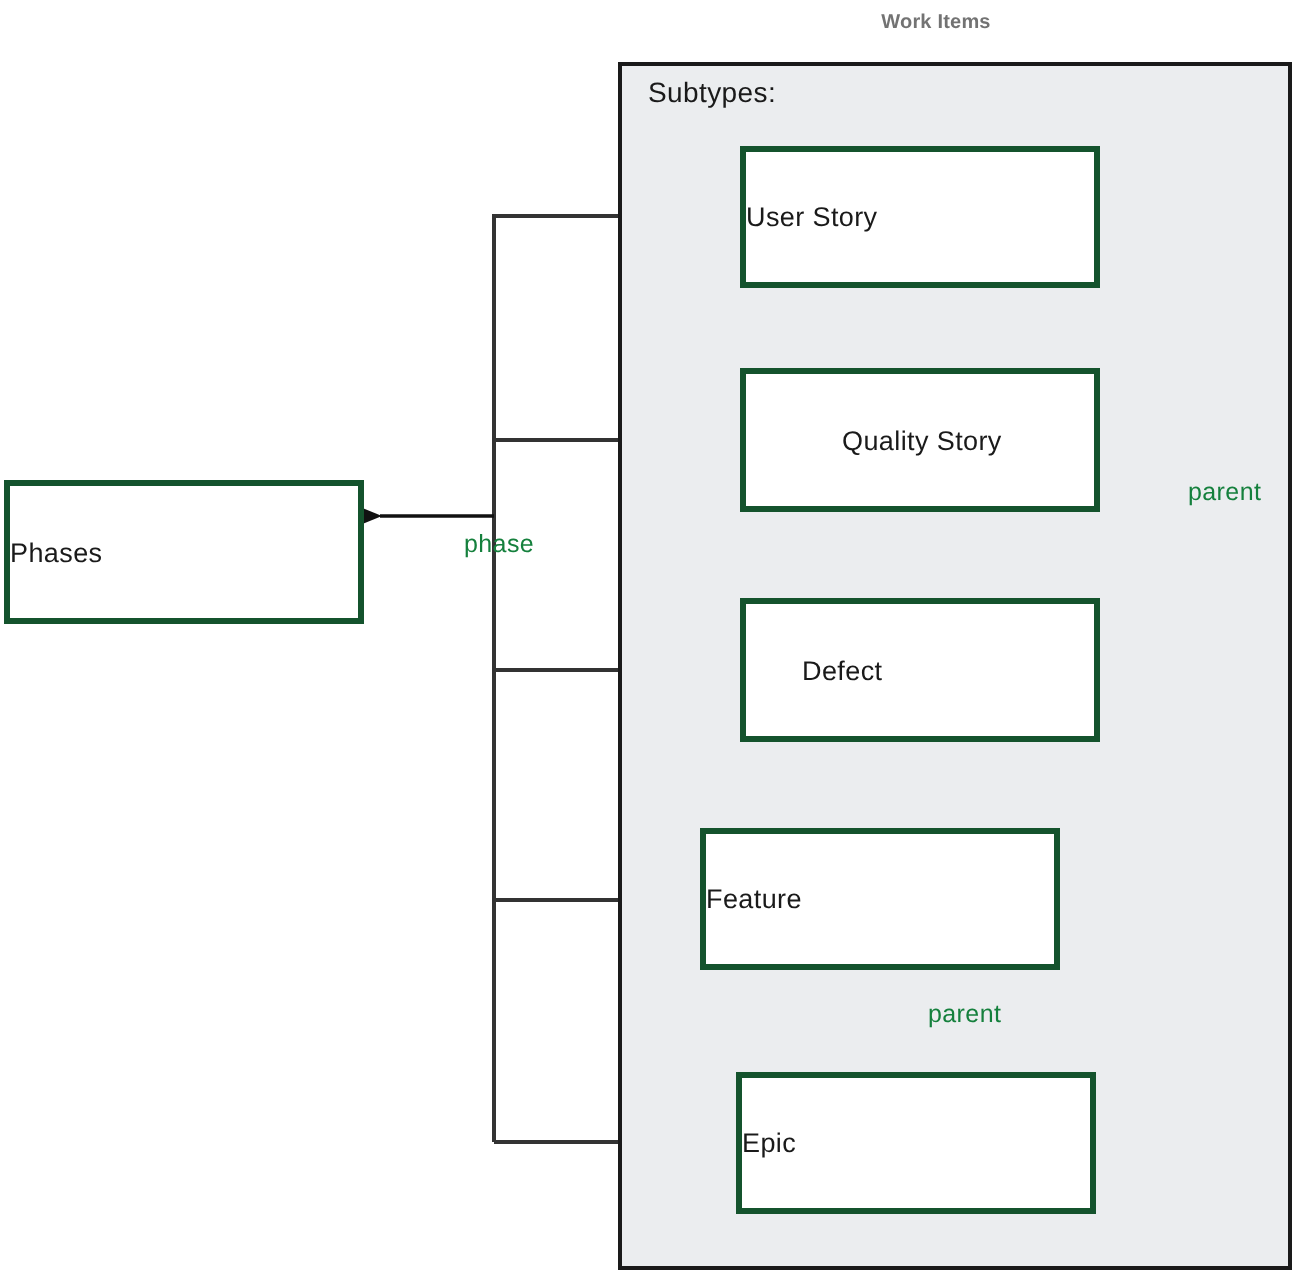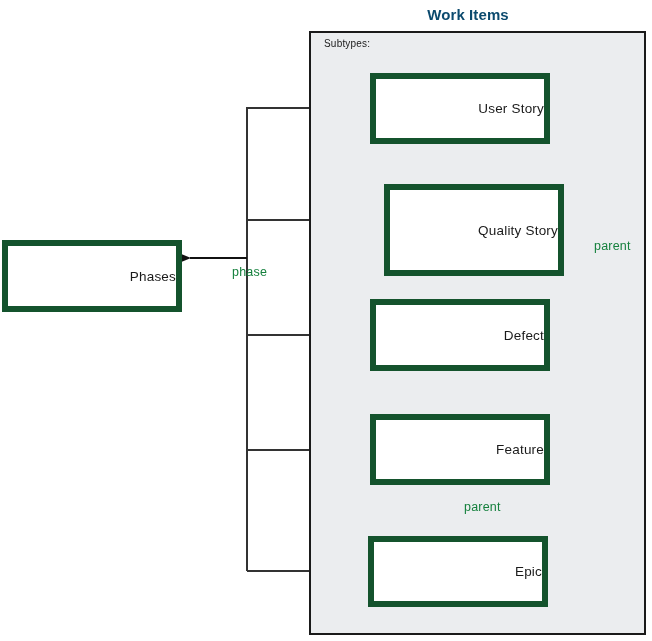--- a/index.html
+++ b/index.html
@@ -22,48 +22,48 @@
     position: absolute;
     left: 0;
     top: 0;
     width: 652px;
     height: 641px;
   }
   .node-box {
     position: absolute;
     box-sizing: border-box;
     background: #ffffff;
-    border: 6px solid #14532d;
+    border: 3px solid #14532d;
     display: flex;
     align-items: center;
-    justify-content: flex-end;
+    justify-content: flex-start;
     font-size: 13.5px;
     color: #1a1a1a;
     letter-spacing: 0.2px;
     z-index: 3;
   }
   .group-box {
     position: absolute;
     box-sizing: border-box;
     background: #ebedef;
     border: 2px solid #1a1a1a;
     z-index: 1;
   }
   .group-label {
     position: absolute;
-    font-size: 10px;
+    font-size: 14px;
     color: #1a1a1a;
     z-index: 2;
     letter-spacing: 0.2px;
   }
   .diagram-title {
     position: absolute;
-    font-size: 15px;
+    font-size: 10px;
     font-weight: bold;
-    color: #0c4a6e;
+    color: #737373;
     z-index: 5;
     white-space: nowrap;
     letter-spacing: 0.1px;
   }
   .edge-label {
     position: absolute;
     font-size: 12.5px;
     color: #15803d;
     z-index: 6;
     white-space: nowrap;
@@ -117,33 +117,33 @@
   </svg>
 
   <div class="node-box" style="left:2px; top:222px; width:180px; height:72px;margin-top:18px;">
     <span>Phases</span>
   </div>
 
   <div class="node-box" style="left:370px; top:73px; width:180px; height:71px;">
     <span>User Story</span>
   </div>
 
-  <div class="node-box" style="left:384px; top:184px; width:180px; height:92px;">
+  <div class="node-box" style="left:370px; top:184px; width:180px; height:72px;padding-left:48px;">
     <span>Quality Story</span>
   </div>
 
-  <div class="node-box" style="left:370px; top:299px; width:180px; height:72px;">
+  <div class="node-box" style="left:370px; top:299px; width:180px; height:72px;padding-left:28px;">
     <span>Defect</span>
   </div>
 
-  <div class="node-box" style="left:370px; top:414px; width:180px; height:71px;">
+  <div class="node-box" style="left:350px; top:414px; width:180px; height:71px;">
     <span>Feature</span>
   </div>
 
-  <div class="node-box" style="left:368px; top:536px; width:180px; height:71px;padding-left:46px;">
+  <div class="node-box" style="left:368px; top:536px; width:180px; height:71px;">
     <span>Epic</span>
   </div>
 
   <div class="edge-label" style="left:201px; top:265px;margin-left:31px;">phase</div>
 
   <div class="edge-label" style="left:594px; top:239px;">parent</div>
 
   <div class="edge-label" style="left:464px; top:500px;">parent</div>
 
 </div>

